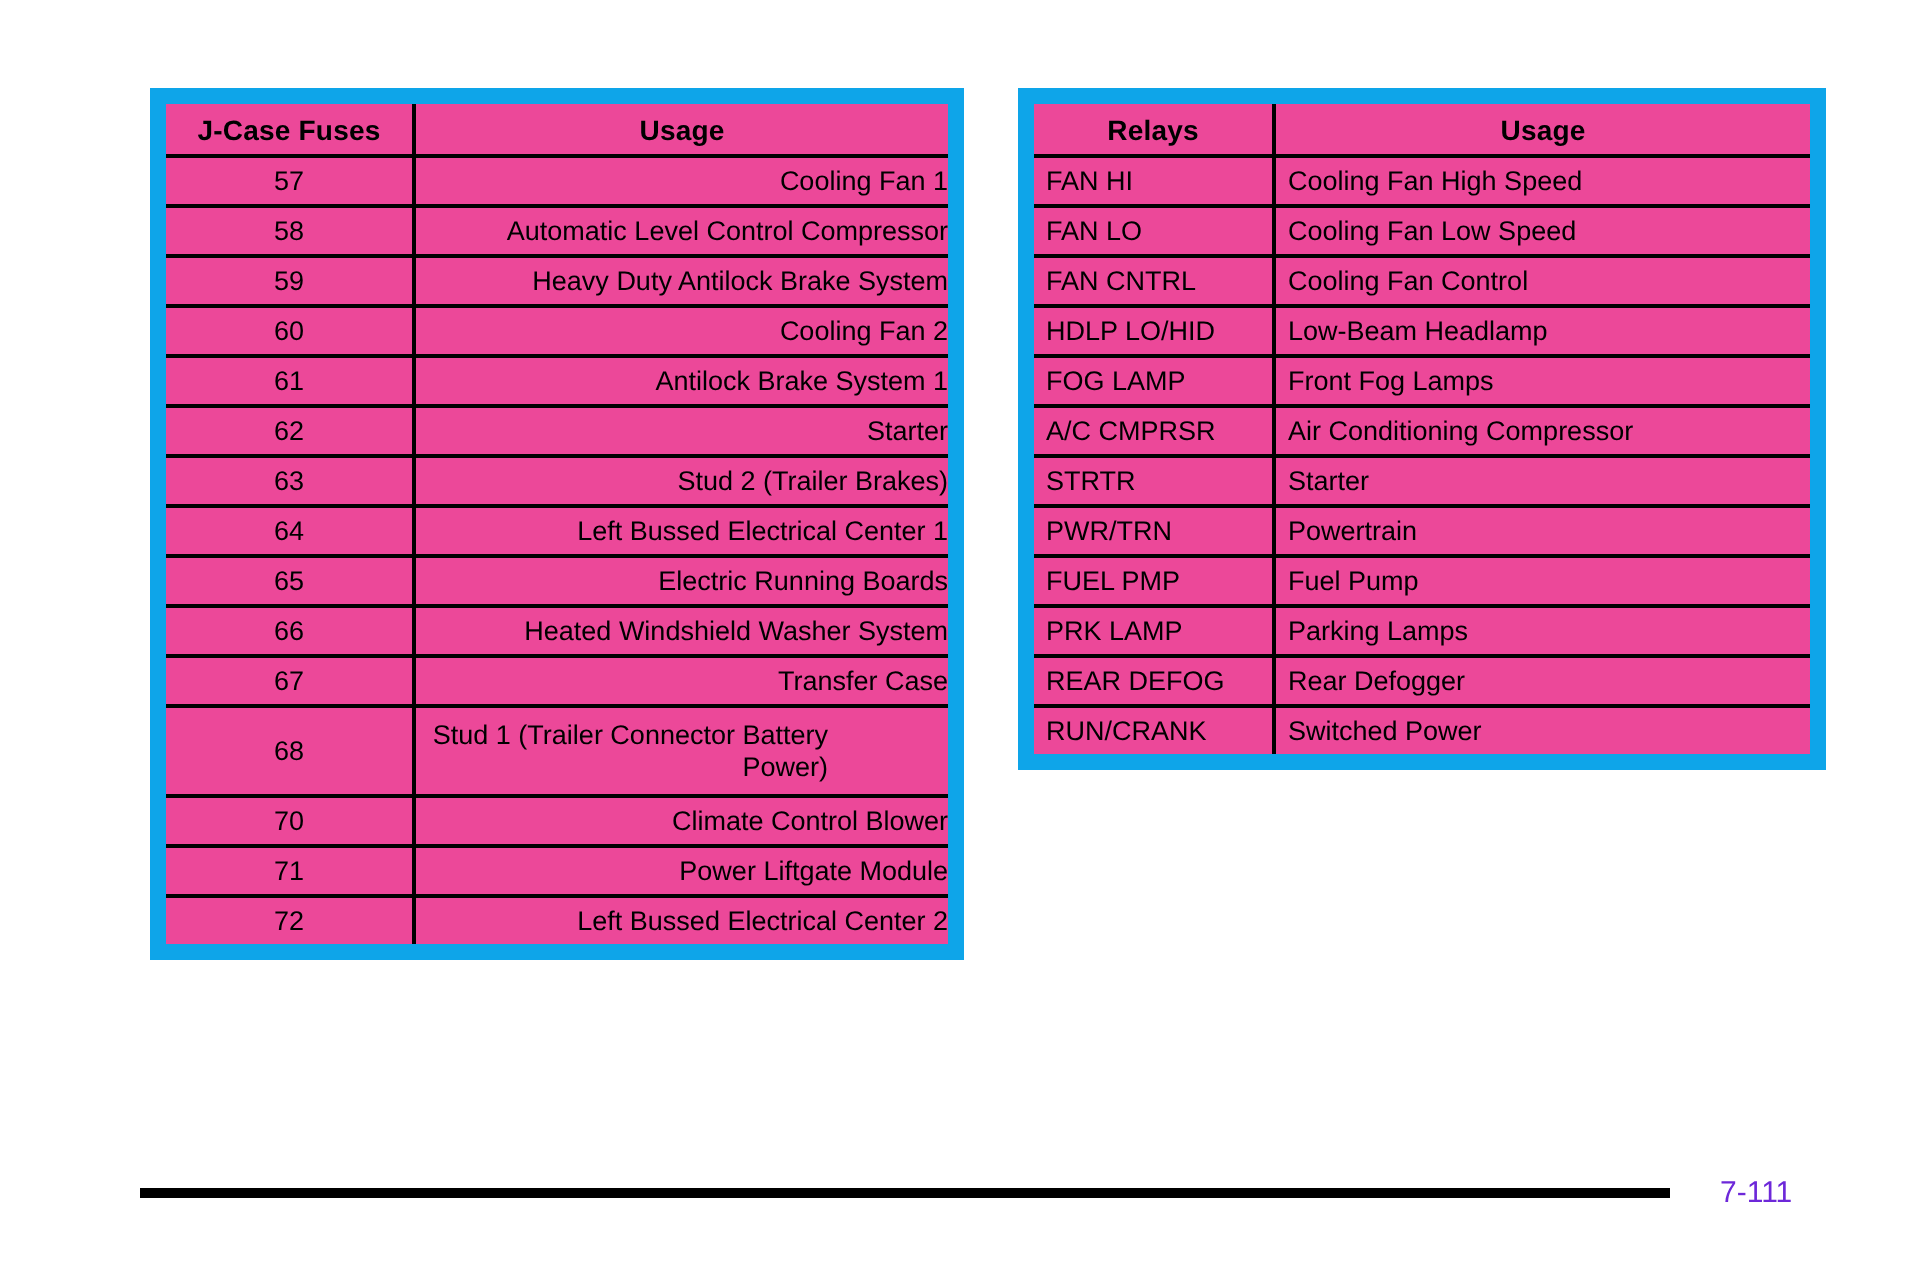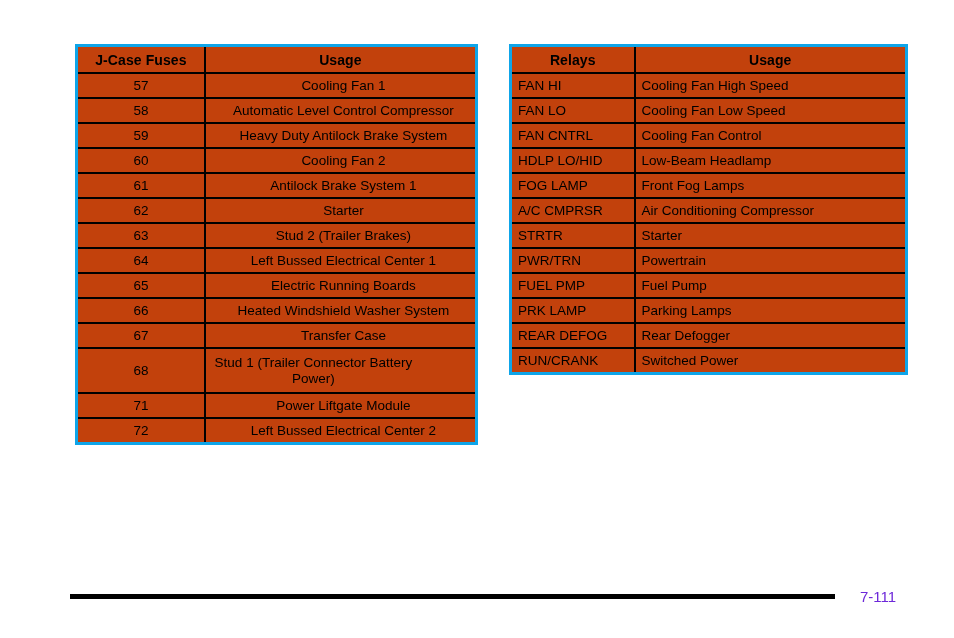--- a/index.html
+++ b/index.html
@@ -19,22 +19,22 @@
   .page {
     position: absolute;
     inset: 0;
   }
 
   
   .fuse-table {
     position: absolute;
     border-collapse: collapse;
     table-layout: fixed;
-    border: 3px solid #0ea5e9;
-    background: #c2410c;
+    border: 8px solid #0ea5e9;
+    background: #ec4899;
   }
   .fuse-table td,
   .fuse-table th {
     border: 2px solid #000;
     font-size: 13.5px;
     line-height: 16px;
     padding: 0;
     vertical-align: middle;
     font-weight: normal;
   }
@@ -55,21 +55,21 @@
     width: 403px;
   }
   #table-jcase .col-key   { width: 128px; }
   #table-jcase .col-usage { width: 271px; }
 
   #table-jcase td.key {
     text-align: center;
     height: 23px;
   }
   #table-jcase td.usage {
-    text-align: center;
+    text-align: right;
     padding-left: 6px;
     height: 23px;
   }
   #table-jcase tr.tall td {
     height: 39px;
   }
   #table-jcase tr.tall td.usage {
     padding-top: 2px;
     padding-bottom: 2px;
     padding-right: 60px;
@@ -175,20 +175,24 @@
         </tr>
         <tr>
           <td class="key">67</td>
           <td class="usage">Transfer Case</td>
         </tr>
         <tr class="tall">
           <td class="key">68</td>
           <td class="usage">Stud 1 (Trailer Connector Battery Power)</td>
         </tr>
         <tr>
+          <td class="key">70</td>
+          <td class="usage">Climate Control Blower</td>
+        </tr>
+        <tr>
           <td class="key">71</td>
           <td class="usage">Power Liftgate Module</td>
         </tr>
         <tr>
           <td class="key">72</td>
           <td class="usage">Left Bussed Electrical Center 2</td>
         </tr>
       </tbody>
   </table>
 

